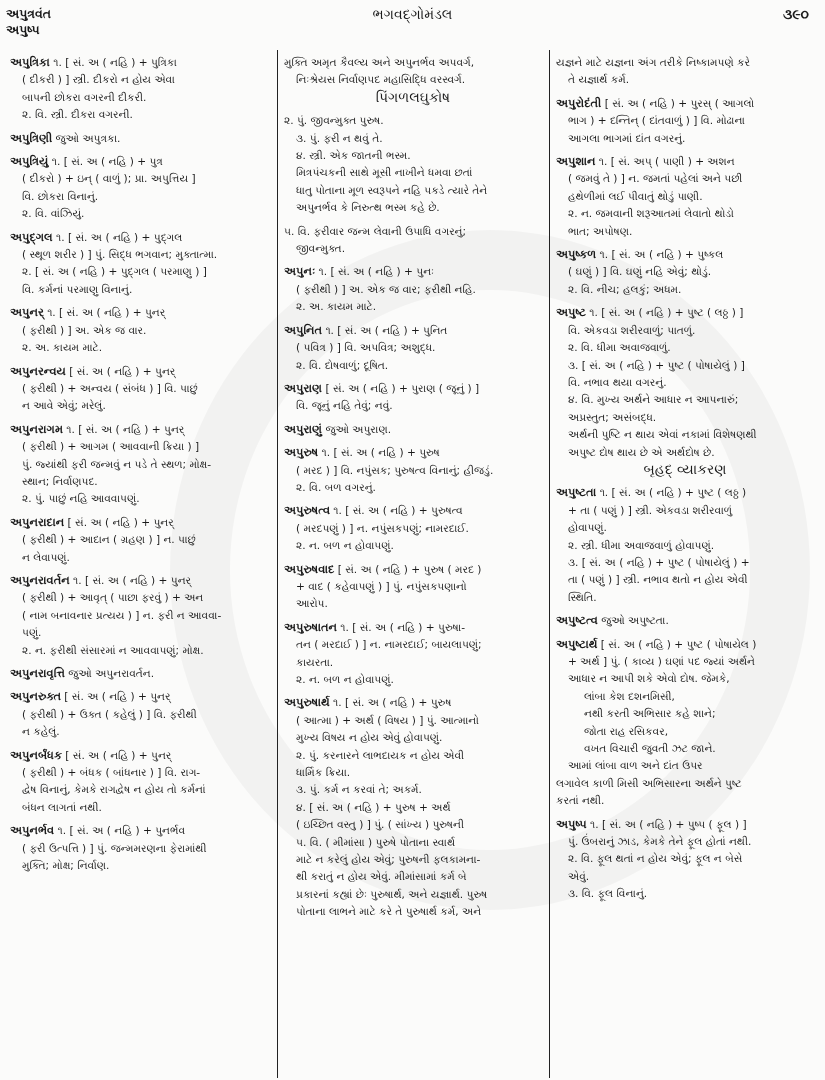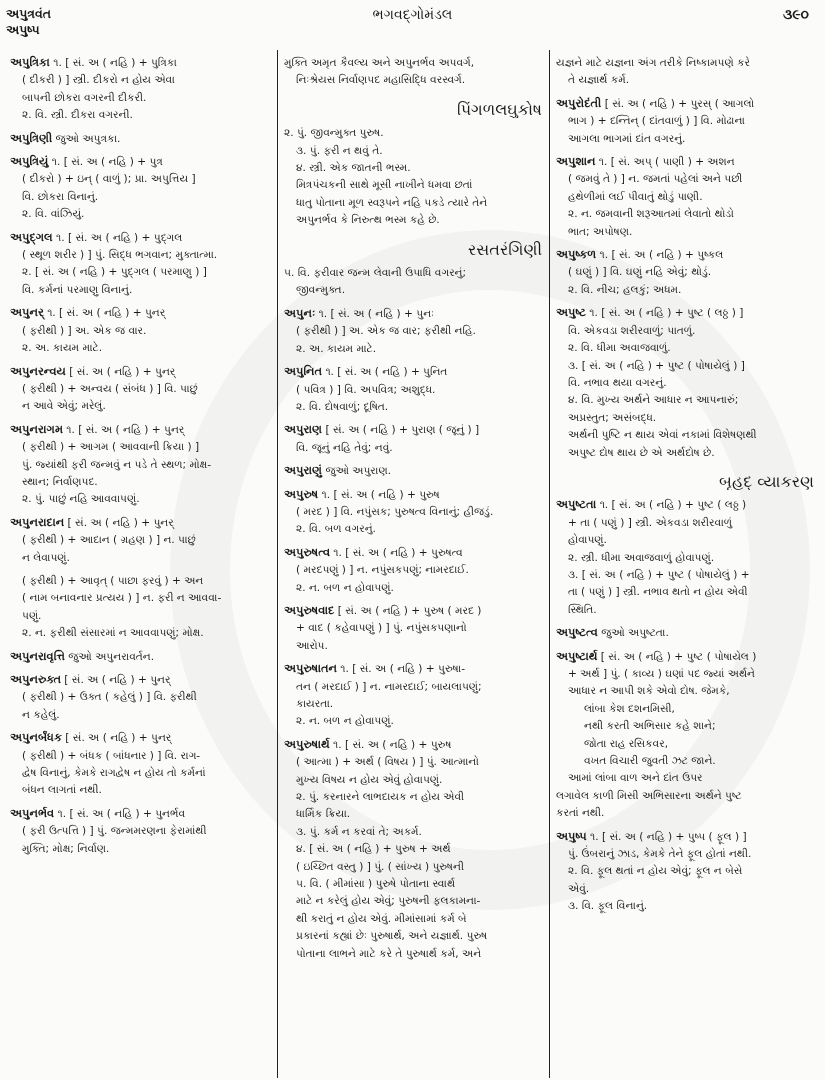--- a/index.html
+++ b/index.html
@@ -21,21 +21,21 @@
   .cols { position:absolute; left:4px; top:50px; width:817px; height:1028px; display:flex; }
   .col { box-sizing:border-box; padding:4px 7px 0 6px; overflow:hidden; font-size:10.6px; line-height:17.4px; }
   .col1 { width:274px; border-right:1.5px solid #222; }
   .col2 { width:272px; border-right:1.5px solid #222; }
   .col3 { width:271px; }
   .entry { margin:0 0 6px 0; }
   .line { white-space:nowrap; overflow:hidden; }
   .indent { padding-left:12px; }
   .qindent { padding-left:28px; }
   .hw { font-weight:bold; font-size:11.4px; }
-  .src { text-align:right; font-size:16px;margin-top:12px; }
+  .src { text-align:center; font-size:14px; }
 </style>
 </head>
 <body>
 
 <div class="watermark"></div>
 
 <div class="header">
   <div class="hdr-left">
     <div>અપુત્રવંત</div>
     <div>અપુષ્પ</div>
@@ -83,20 +83,21 @@
         <div class="line indent"><span>પું. જ્યાંથી ફરી જન્મવું ન પડે તે સ્થળ; મોક્ષ-</span></div>
         <div class="line indent"><span>સ્થાન; નિર્વાણપદ.</span></div>
         <div class="line indent"><span>૨. પું. પાછું નહિ આવવાપણું.</span></div>
       </div>
       <div class="entry">
         <div class="line"><span class="hw">અપુનરાદાન</span> <span>[ સં. અ ( નહિ ) + પુનર્</span></div>
         <div class="line indent"><span>( ફરીથી ) + આદાન ( ગ્રહણ ) ] ન. પાછું</span></div>
         <div class="line indent"><span>ન લેવાપણું.</span></div>
       </div>
       <div class="entry">
+        <div class="line"><span class="hw">અપુનરાવર્તન</span> <span>૧. [ સં. અ ( નહિ ) + પુનર્</span></div>
         <div class="line indent"><span>( ફરીથી ) + આવૃત્ ( પાછા ફરવું ) + અન</span></div>
         <div class="line indent"><span>( નામ બનાવનાર પ્રત્યય ) ] ન. ફરી ન આવવા-</span></div>
         <div class="line indent"><span>પણું.</span></div>
         <div class="line indent"><span>૨. ન. ફરીથી સંસારમાં ન આવવાપણું; મોક્ષ.</span></div>
       </div>
       <div class="entry">
         <div class="line"><span class="hw">અપુનરાવૃત્તિ</span> <span>જુઓ અપુનરાવર્તન.</span></div>
       </div>
       <div class="entry">
         <div class="line"><span class="hw">અપુનરુક્ત</span> <span>[ સં. અ ( નહિ ) + પુનર્</span></div>
@@ -121,21 +122,20 @@
         <div class="line indent"><span>નિઃશ્રેયસ નિર્વાણપદ મહાસિદ્ધિ વરસ્વર્ગ.</span></div>
         <div class="line src">પિંગળલઘુકોષ</div>
       </div>
       <div class="entry">
         <div class="line"><span>૨. પું. જીવન્મુક્ત પુરુષ.</span></div>
         <div class="line indent"><span>૩. પું. ફરી ન થવું તે.</span></div>
         <div class="line indent"><span>૪. સ્ત્રી. એક જાતની ભસ્મ.</span></div>
         <div class="line indent">મિત્રપંચકની સાથે મૂસી નાખીને ધમવા છતાં</div>
         <div class="line indent">ધાતુ પોતાના મૂળ સ્વરૂપને નહિ પકડે ત્યારે તેને</div>
         <div class="line indent">અપુનર્ભવ કે નિરુત્થ ભસ્મ કહે છે.</div>
-        <div class="line src">રસતરંગિણી</div>
       </div>
       <div class="entry">
         <div class="line"><span>૫. વિ. ફરીવાર જન્મ લેવાની ઉપાધિ વગરનું;</span></div>
         <div class="line indent"><span>જીવન્મુક્ત.</span></div>
       </div>
       <div class="entry">
         <div class="line"><span class="hw">અપુનઃ</span> <span>૧. [ સં. અ ( નહિ ) + પુનઃ</span></div>
         <div class="line indent"><span>( ફરીથી ) ] અ. એક જ વાર; ફરીથી નહિ.</span></div>
         <div class="line indent"><span>૨. અ. કાયમ માટે.</span></div>
       </div>

